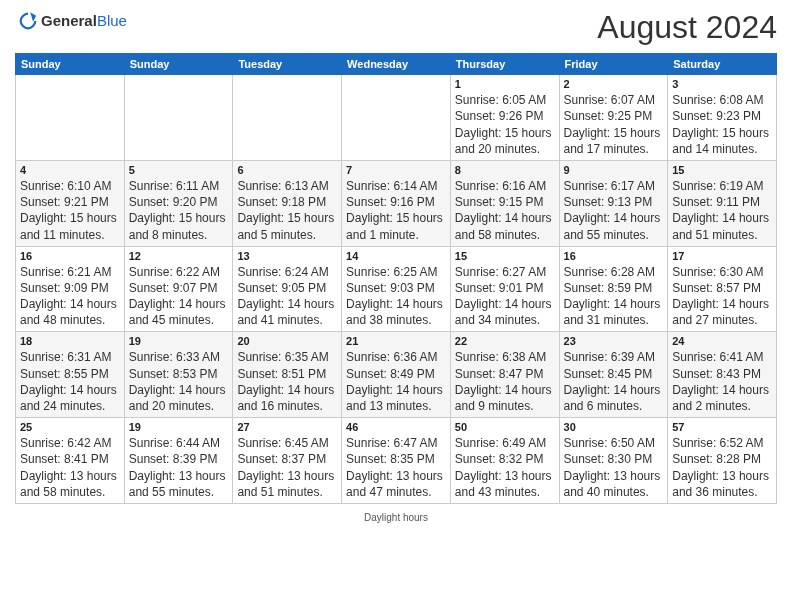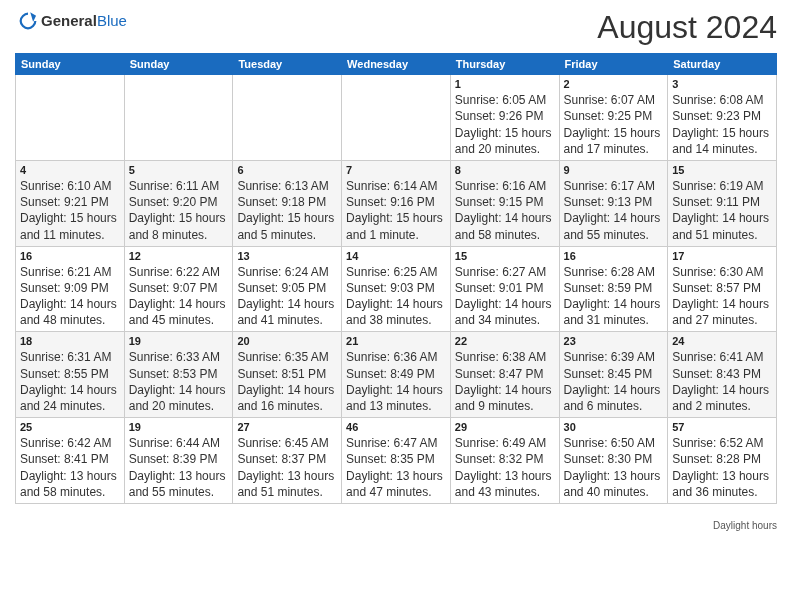--- a/index.html
+++ b/index.html
@@ -94,22 +94,22 @@
       font-size: 12px;
       color: #333;
       line-height: 1.35;
     }
     .empty-cell {
       background: #fff !important;
     }
     .footer {
       font-size: 10px;
       color: #555;
-      margin-top: 16px;
-      text-align: right;
+      margin-top: 8px;
+      text-align: center;
     }
   </style>
 </head>
 <body>
 
 <div class="container">
   <div class="header">
     <div class="logo">
       <svg class="logo-icon" viewBox="0 0 30 30" xmlns="http://www.w3.org/2000/svg">
         <path d="M15 5 C10 5, 5 10, 5 15 C5 20, 10 25, 15 25 C20 25, 25 20, 25 15" fill="none" stroke="#1a6bbf" stroke-width="3"></path>
@@ -257,21 +257,21 @@
           </td>
           <td>
             <span class="day-number">27</span>
             <div class="day-info">Sunrise: 6:45 AM<br>Sunset: 8:37 PM<br>Daylight: 13 hours<br>and 51 minutes.</div>
           </td>
           <td>
             <span class="day-number">46</span>
             <div class="day-info">Sunrise: 6:47 AM<br>Sunset: 8:35 PM<br>Daylight: 13 hours<br>and 47 minutes.</div>
           </td>
           <td>
-            <span class="day-number">29</span>
+            <span class="day-number">50</span>
             <div class="day-info">Sunrise: 6:49 AM<br>Sunset: 8:32 PM<br>Daylight: 13 hours<br>and 43 minutes.</div>
           </td>
           <td>
             <span class="day-number">30</span>
             <div class="day-info">Sunrise: 6:50 AM<br>Sunset: 8:30 PM<br>Daylight: 13 hours<br>and 40 minutes.</div>
           </td>
           <td>
             <span class="day-number">57</span>
             <div class="day-info">Sunrise: 6:52 AM<br>Sunset: 8:28 PM<br>Daylight: 13 hours<br>and 36 minutes.</div>
           </td>

